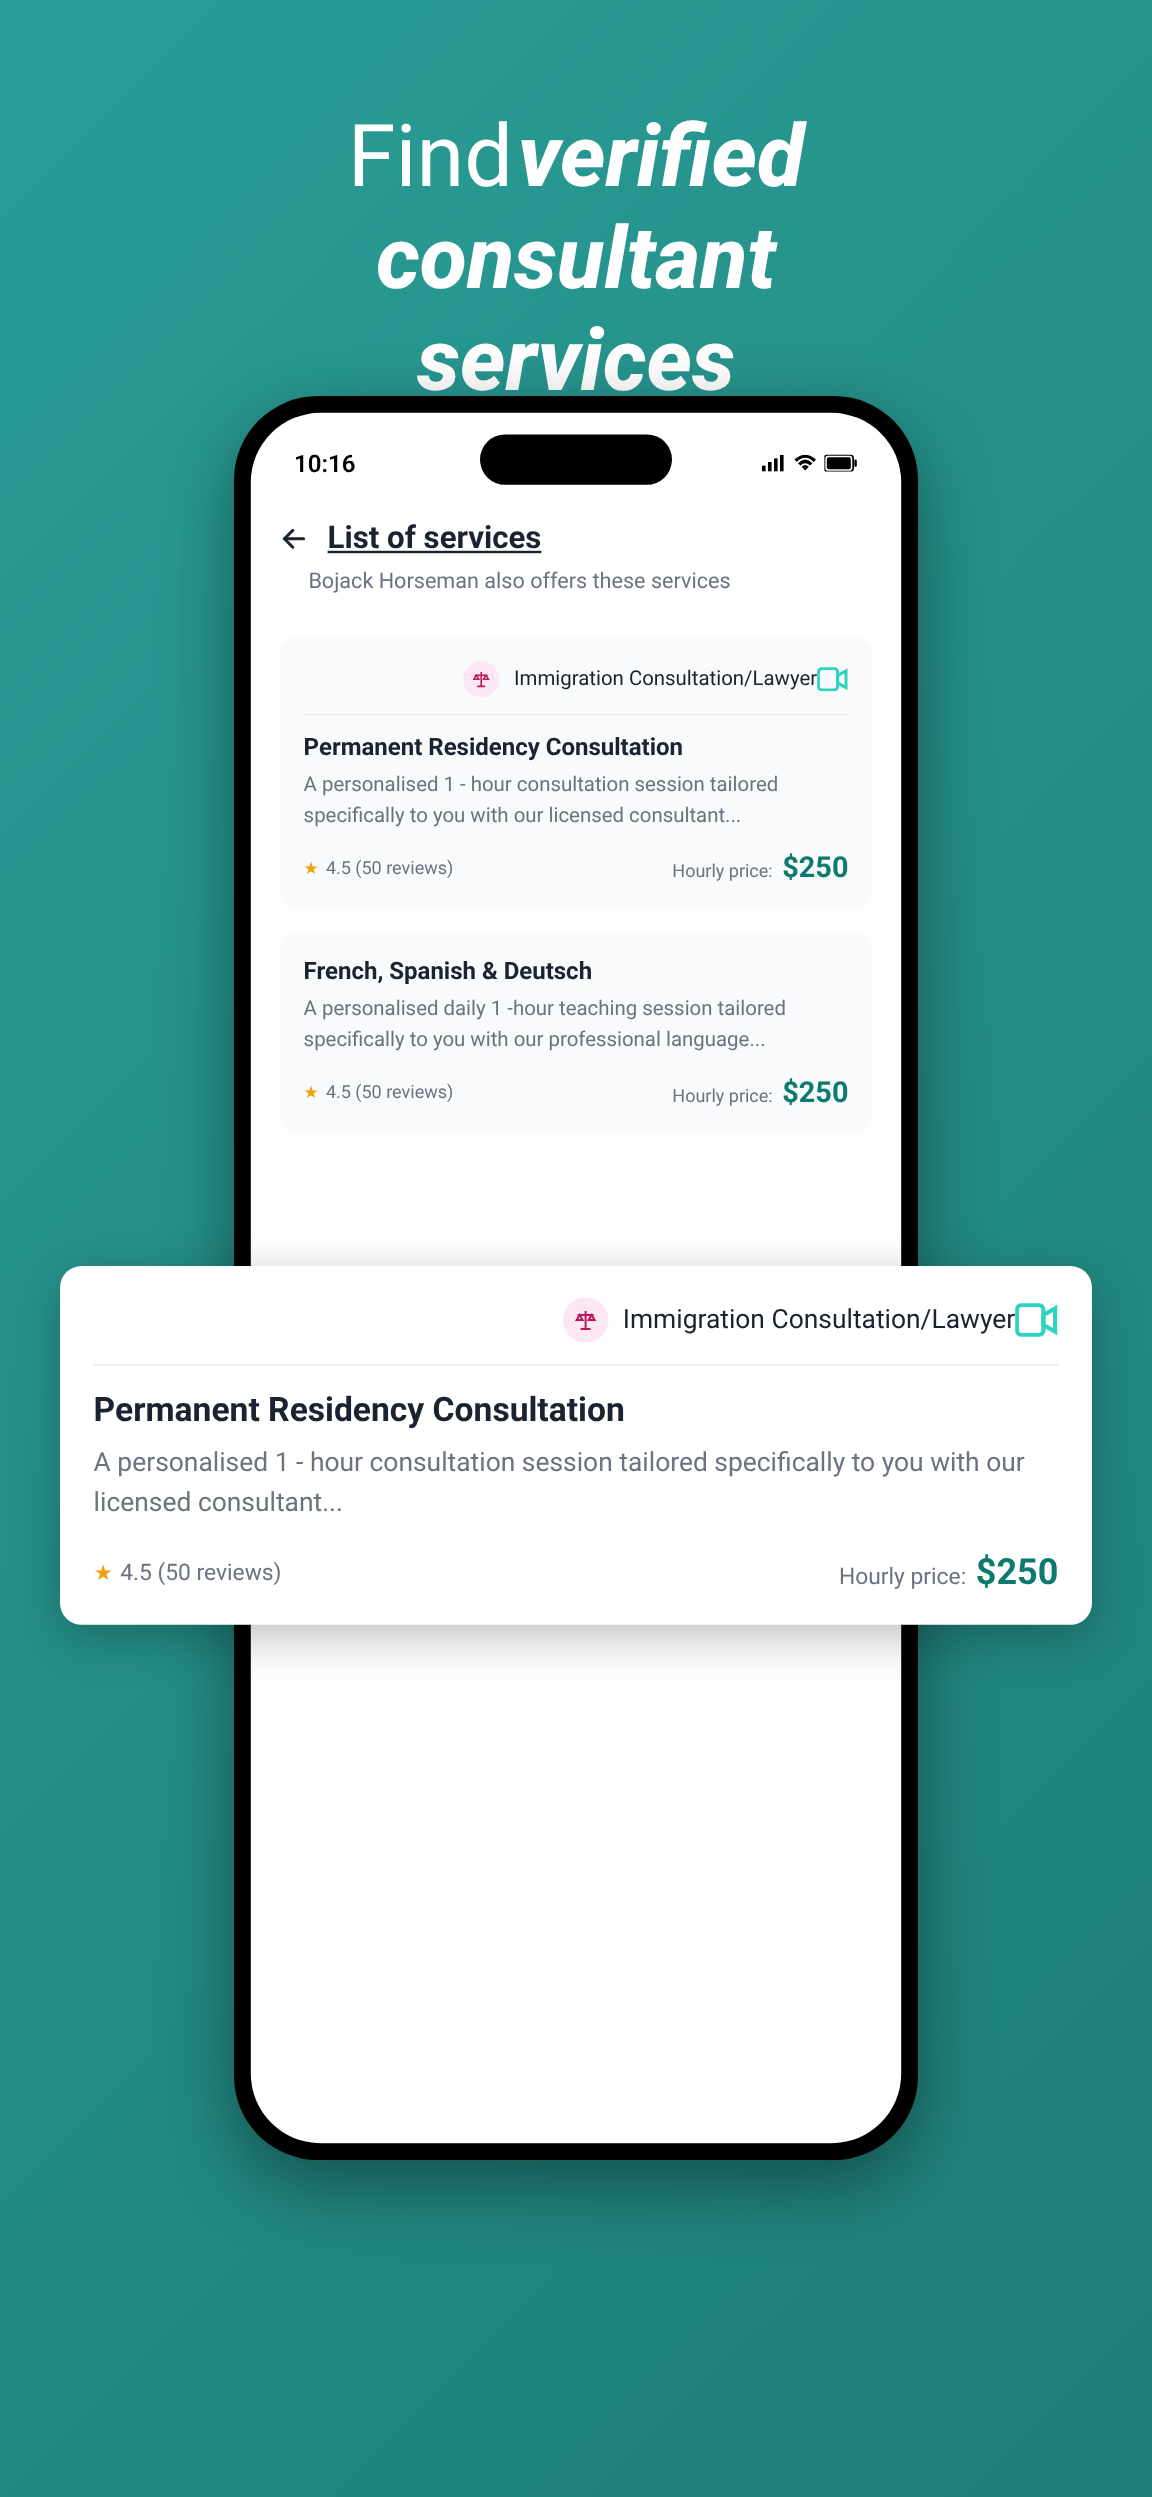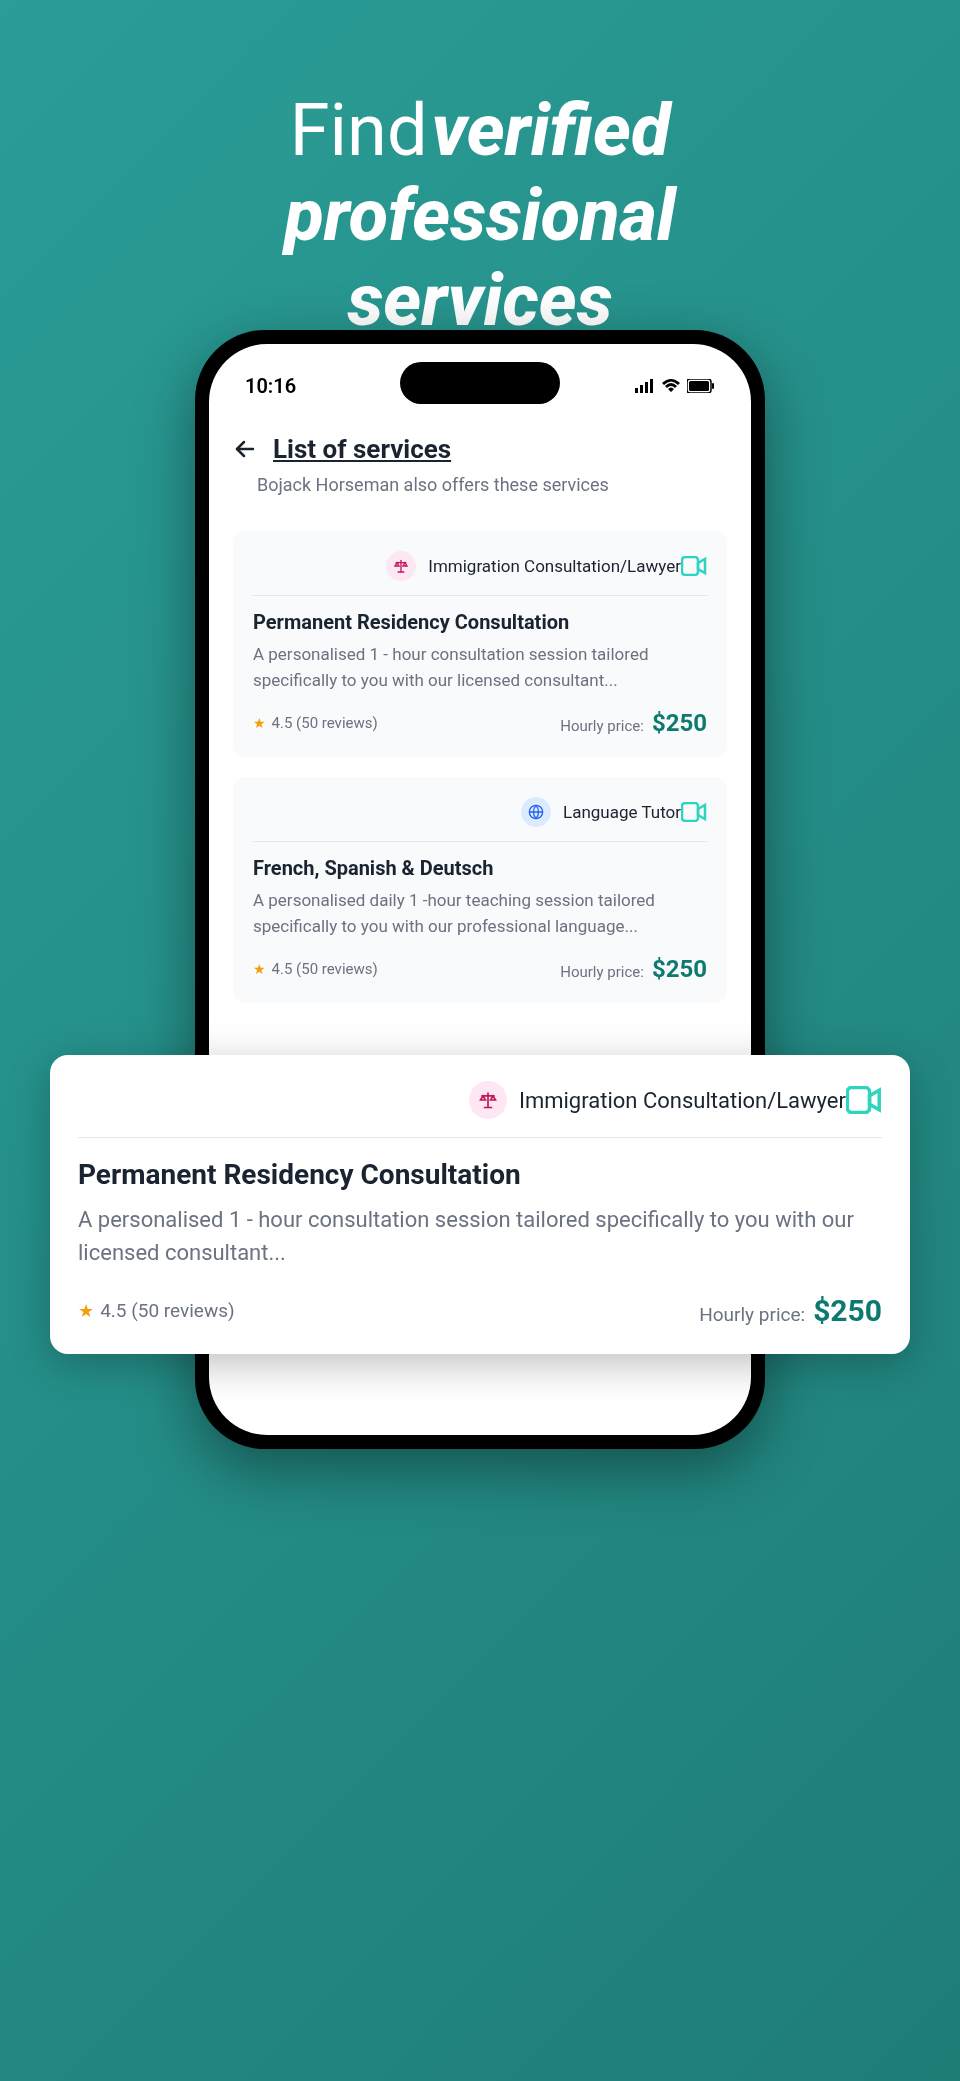--- a/index.html
+++ b/index.html
@@ -24,21 +24,21 @@
   font-size: 72px;
   font-weight: 800;
   font-style: italic;
 }
 .phone {
   position: absolute;
   left: 50%;
   top: 330px;
   transform: translateX(-50%);
   width: 570px;
-  height: 1119px;
+  height: 1470px;
   background: #000;
   border-radius: 70px;
   padding: 14px;
   box-shadow: 0 20px 60px rgba(0,0,0,0.4);
 }
 .phone-inner {
   width: 100%;
   height: 100%;
   background: #fff;
   border-radius: 58px;
@@ -203,21 +203,21 @@
 .overlay-card .price-value { font-size: 30px; }
 </style>
 </head>
 <body>
 
 <div class="hero-text">
   <div>
     <span class="hero-normal">Find</span>
     <span class="hero-bold">verified</span>
   </div>
-  <div class="hero-bold">professional</div>
+  <div class="hero-bold">consultant</div>
   <div class="hero-bold">services</div>
 </div>
 
 <div class="phone">
   <div class="phone-inner">
     <div class="notch"></div>
 
     <div class="status-bar">
       <div class="time">10:16</div>
       <div class="status-icons">
@@ -271,35 +271,20 @@
             <span>4.5 (50 reviews)</span>
           </div>
           <div class="price-row">
             <span class="price-label">Hourly price:</span>
             <span class="price-value">$250</span>
           </div>
         </div>
       </div>
 
       <div class="card">
-        <div class="card-header">
-          <div class="card-header-left">
-            <div class="icon-circle blue">
-              <svg width="16" height="16" viewBox="0 0 24 24" fill="none" stroke="#2563eb" stroke-width="2">
-                  <circle cx="12" cy="12" r="10"></circle>
-                  <path d="M2 12h20M12 2a15 15 0 0 1 0 20M12 2a15 15 0 0 0 0 20"></path>
-                </svg>
-            </div>
-            <div class="category-text">Language Tutor</div>
-          </div>
-          <svg class="video-icon" viewBox="0 0 26 20" fill="none" stroke="#2dd4bf" stroke-width="2.5">
-              <rect x="1" y="1" width="16" height="18" rx="3"></rect>
-              <path d="M17 7l7-4v14l-7-4z"></path>
-            </svg>
-        </div>
         <div class="card-title">French, Spanish &amp; Deutsch</div>
         <div class="card-desc">A personalised daily 1 -hour teaching session tailored specifically to you with our professional language...</div>
         <div class="card-footer">
           <div class="rating">
             <span class="star">★</span>
             <span>4.5 (50 reviews)</span>
           </div>
           <div class="price-row">
             <span class="price-label">Hourly price:</span>
             <span class="price-value">$250</span>

